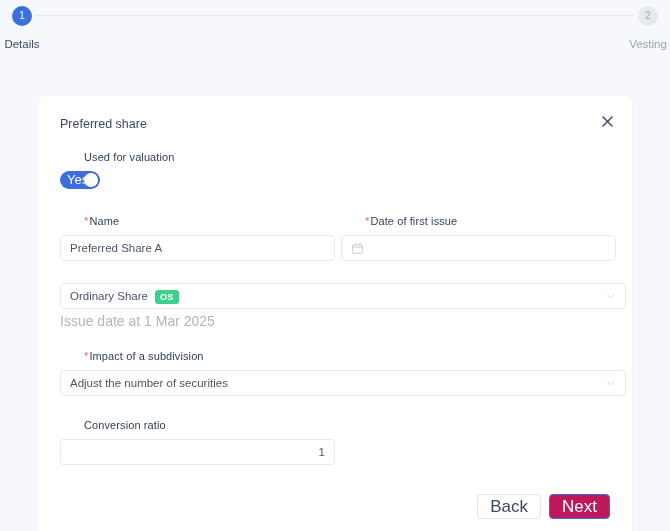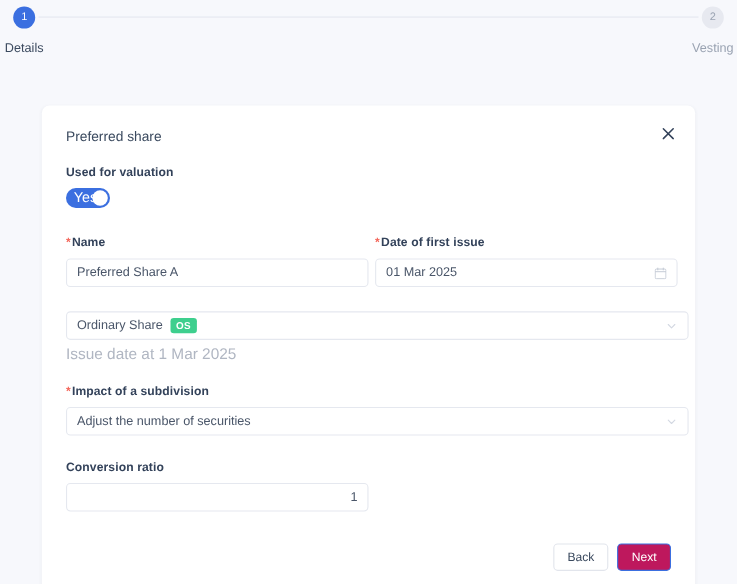--- a/index.html
+++ b/index.html
@@ -102,25 +102,26 @@
   }
   .close-btn svg { display: block; }
 
   .card-body {
     padding: 0 22px;
     margin-top: 18px;
   }
 
   .field-label {
     font-size: 11px;
-    font-weight: bold;
+    font-weight: normal;
     color: #33425a;
     line-height: 14px;
     margin-bottom: 7px;
     letter-spacing: 0.1px;
+    margin-left: 24px;
   }
   .req-star {
     color: #f4685c;
     font-size: 11px;
     margin-right: 1px;
   }
 
   
   .toggle {
     width: 40px;
@@ -226,21 +227,21 @@
     position: absolute;
     right: 22px;
     bottom: 18px;
     display: flex;
     gap: 8px;
   }
   .btn {
     height: 25px;
     min-width: 48px;
     border-radius: 4px;
-    font-size: 11px;
+    font-size: 17px;
     display: flex;
     align-items: center;
     justify-content: center;
     cursor: pointer;
     box-sizing: border-box;
     padding: 2px 12px;
   }
   .btn-secondary {
     background: #ffffff;
     border: 1px solid #e2e5ec;
@@ -298,21 +299,20 @@
         <div class="input">
           <span class="value">Preferred Share A</span>
         </div>
       </div>
 
       <div class="col">
         <div class="field-label">
           <span class="req-star">*</span><span>Date of first issue</span>
         </div>
         <div class="input">
-          <span class="value">01 Mar 2025</span>
           <span class="field-icon">
             <svg width="11" height="11" viewBox="0 0 11 11">
               <rect x="0.6" y="1.6" width="9.8" height="8.8" rx="1.2" fill="none" stroke="#c4cad6" stroke-width="0.9"></rect>
               <path d="M0.6 4 H10.4" stroke="#c4cad6" stroke-width="0.9"></path>
               <path d="M3 0.6 V2.4 M8 0.6 V2.4" stroke="#c4cad6" stroke-width="0.9" stroke-linecap="round"></path>
             </svg>
           </span>
         </div>
       </div>
     </div>

